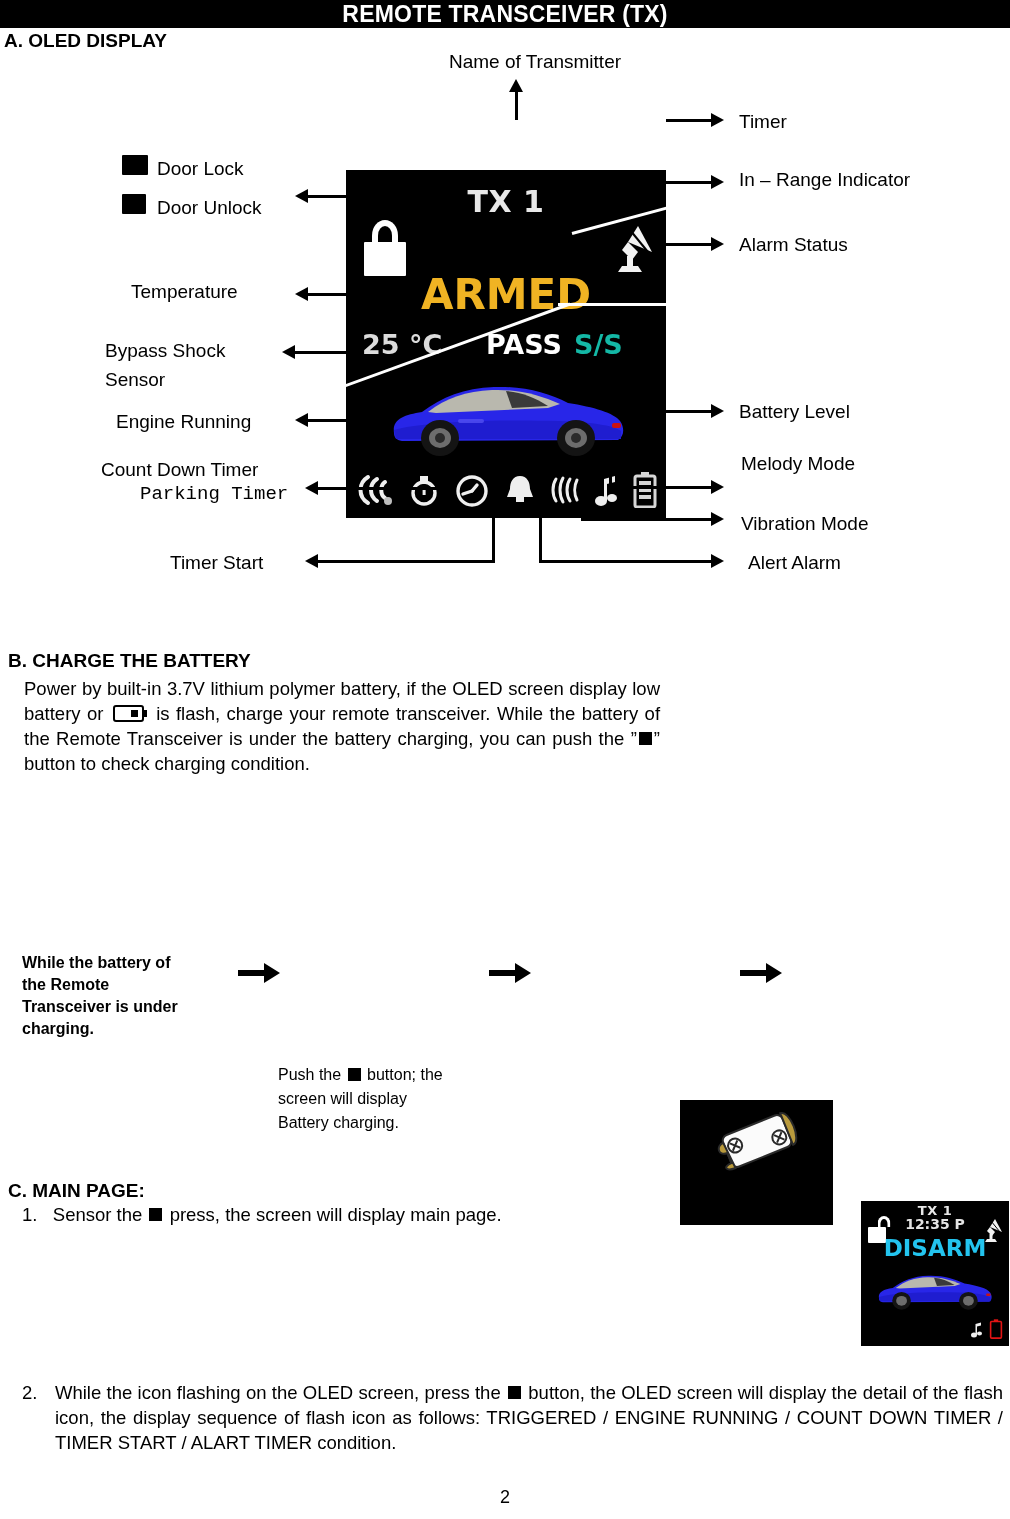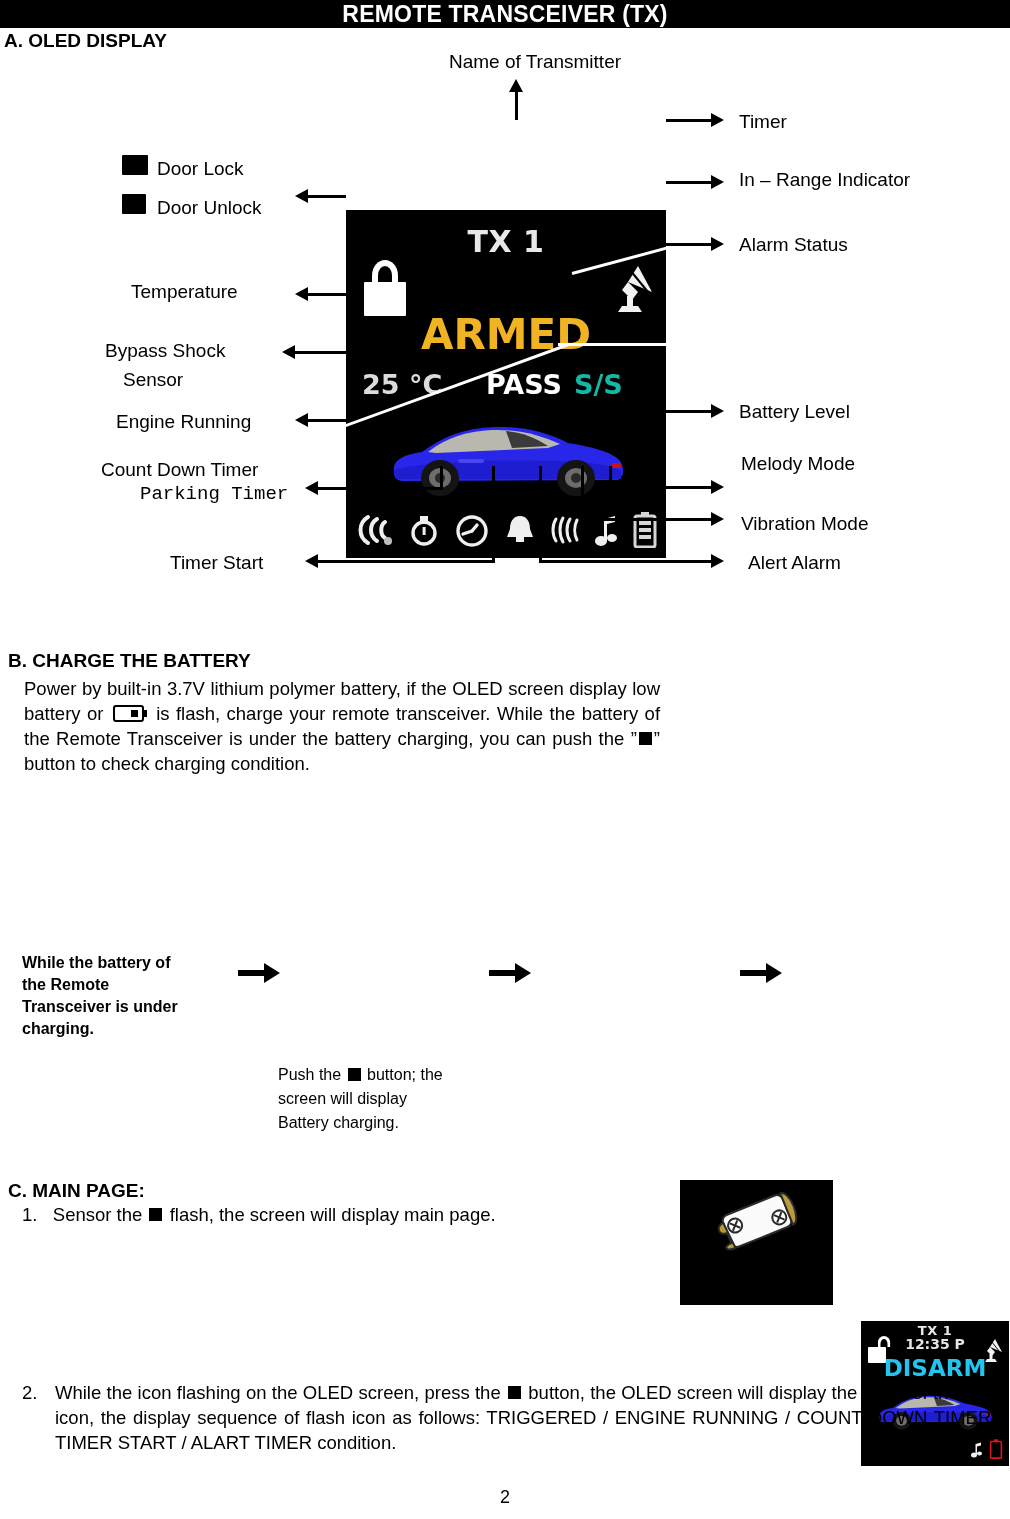--- a/index.html
+++ b/index.html
@@ -32,21 +32,20 @@
 
   
   .abs{ position:absolute; }
 
   
   .oled{
     background:#000;
     position:relative;
     overflow:hidden;
     font-family:"DejaVu Sans", sans-serif;
-    margin-top:40px;
   }
   .oled .tx{
     position:absolute; left:0; right:0; text-align:center;
     color:#e8e8e8; font-weight:bold; letter-spacing:.5px;
   }
   .oled .clock{
     position:absolute; left:0; right:0; text-align:center;
     color:#e4e4e4; font-weight:bold;
   }
   .oled .status{
@@ -270,21 +269,21 @@
 <div class="lbl" style="left:157px; top:157px;">Door Lock</div>
 
 <div class="lock abs open" style="left:122px; top:181px; width:30px; height:33px;">
   <div class="shackle" style="width:16px; height:13px; top:0; border-width:4px;"></div>
   <div class="body" style="height:20px; background:#000; right:6px;"></div>
 </div>
 <div class="lbl" style="left:157px; top:196px;">Door Unlock</div>
 
 <div class="lbl" style="left:131px; top:280px;">Temperature</div>
 <div class="lbl" style="left:105px; top:339px;">Bypass Shock</div>
-<div class="lbl" style="left:105px; top:368px;margin-left:18px;">Sensor</div>
+<div class="lbl" style="left:105px; top:368px;">Sensor</div>
 <div class="lbl" style="left:116px; top:410px;">Engine Running</div>
 <div class="lbl" style="left:101px; top:458px;">Count Down Timer</div>
 <div class="lbl" style="left:140px; top:483px;font-family:Liberation Mono, monospace;">Parking Timer</div>
 <div class="lbl" style="left:170px; top:551px;">Timer Start</div>
 
 <div class="hline" style="left:308px; top:195px; width:38px;"></div>
 <div class="ar-l" style="left:295px; top:189px;"></div>
 
 <div class="hline" style="left:308px; top:293px; width:38px;"></div>
 <div class="ar-l" style="left:295px; top:287px;"></div>
@@ -438,21 +437,21 @@
       <path d="M0 10 L26 10 L26 3 L42 13 L26 23 L26 16 L0 16 Z" fill="#000"></path>
     </svg>
 </div>
 
 <div class="sect-head abs" style="left:4px; top:1178px;">C. MAIN PAGE:</div>
 
 <div class="para nj abs" style="left:22px; top:1202px; width:700px;">
   <span>1.</span>
   &nbsp;&nbsp;<span>Sensor the</span>
   <span class="btnsq"></span>
-  <span>flash, the screen will display main page.</span>
+  <span>press, the screen will display main page.</span>
 </div>
 
 <div class="para abs" style="left:55px; top:1380px; width:948px;">
   <span class="abs" style="left:-33px; top:0;">2.</span>
   <span>While the icon flashing on the OLED screen, press the</span>
   <span class="btnsq"></span>
   <span>button, the OLED screen will display the detail of the flash icon, the display sequence of flash icon as follows: TRIGGERED / ENGINE RUNNING / COUNT DOWN TIMER / TIMER START / ALART TIMER condition.</span>
 </div>
 
 <div class="pagenum" style="top:1487px;">2</div>

